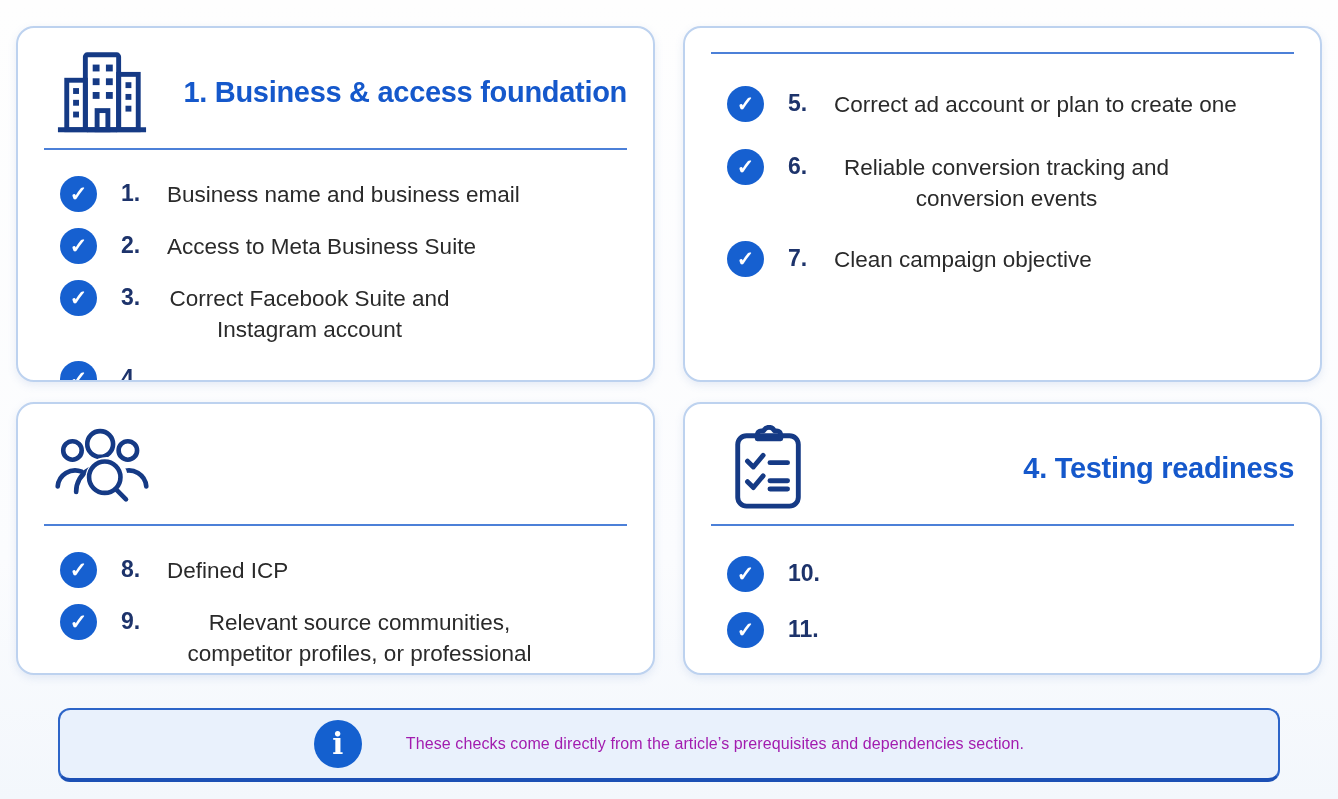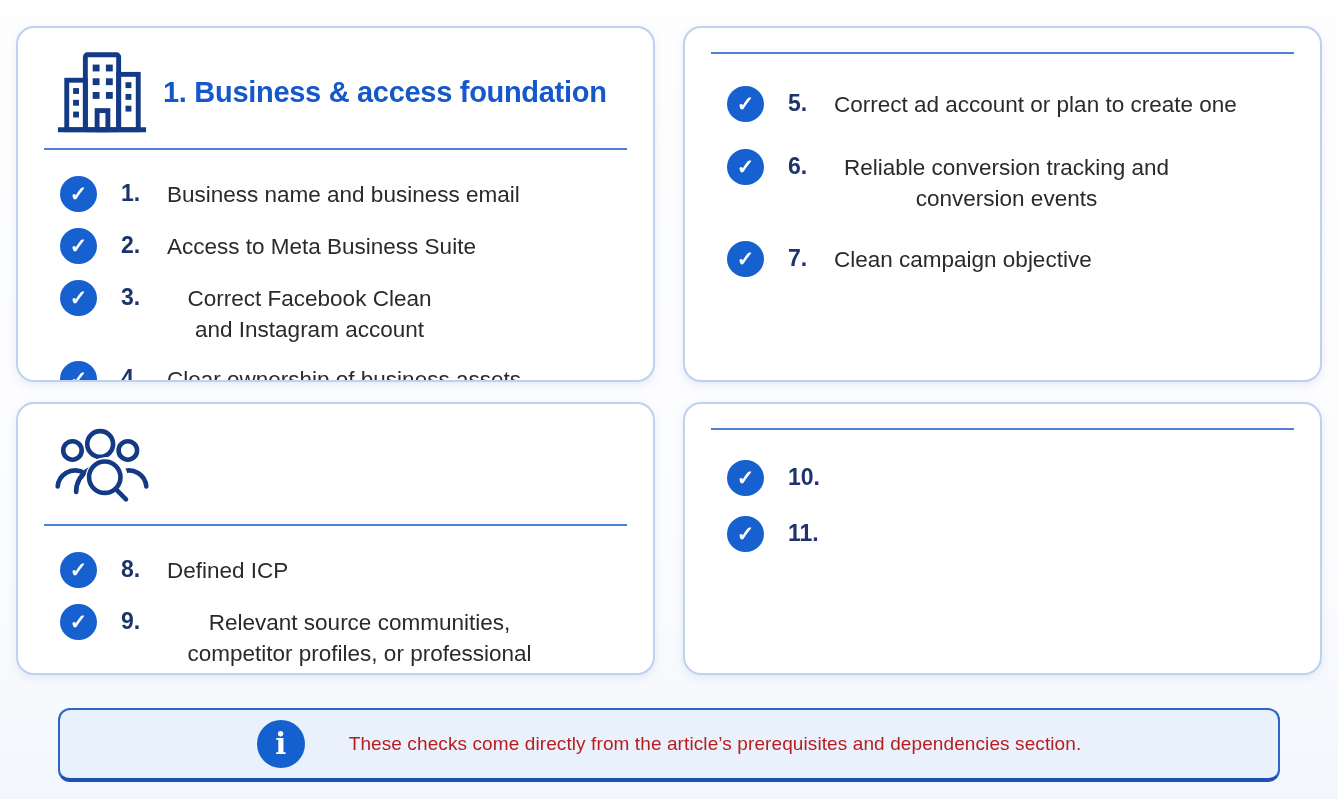--- a/index.html
+++ b/index.html
@@ -19,21 +19,21 @@
   .card {
     background:#ffffff;
     border:2px solid #bdd2ef;
     border-radius:18px;
     box-shadow:0 3px 9px rgba(110,145,200,.16);
     padding:14px 26px 0 26px;
     overflow:hidden;
   }
   .card-header {
     display:flex; align-items:center; gap:13px;
-    height:92px; padding-left:10px; margin-top:4px;
+    height:92px; padding-left:10px; margin-top:4px;justify-content:space-between;
   }
   .icon-box { width:96px; flex:none; display:flex; align-items:center; justify-content:center; }
   .card-title {
     font-size:29px; font-weight:bold; color:#1558cb;
     letter-spacing:-0.3px; white-space:nowrap;
   }
   .divider { border-top:2px solid #4c80d8; margin-top:10px; }
   .items { padding:26px 0 0 16px; display:flex; flex-direction:column; gap:16px; }
   .card-2 .items { gap:27px; padding-top:32px; }
   .card-4 .items { gap:20px; padding-top:30px; }
@@ -61,21 +61,21 @@
     border:2px solid #2d65c8; border-bottom:4px solid #1c50b5;
     border-radius:12px;
     display:flex; align-items:center; justify-content:center; gap:44px;
   }
   .info {
     width:48px; height:48px; border-radius:50%; flex:none;
     background:#1460cf; color:#ffffff;
     font-family:"DejaVu Serif", serif; font-weight:bold; font-size:29px;
     display:flex; align-items:center; justify-content:center;
   }
-  .footer-text { font-size:19px; color:#b91c1c; letter-spacing:0.1px; }
+  .footer-text { font-size:16px; color:#a21caf; letter-spacing:0.1px; }
   svg .st { stroke:#153a85; stroke-width:5; fill:none; }
   svg .fl { fill:#153a85; }
 </style>
 </head>
 <body>
 
 <div class="grid">
 
   <div class="card card-1">
     <div class="card-header">
@@ -110,26 +110,25 @@
         <span class="txt">Business name and business email</span>
       </div>
       <div class="item">
         <span class="check">✓</span>
         <span class="num">2.</span>
         <span class="txt">Access to Meta Business Suite</span>
       </div>
       <div class="item">
         <span class="check">✓</span>
         <span class="num">3.</span>
-        <span class="txt mw285">Correct Facebook Clean and Instagram account</span>
+        <span class="txt mw285">Correct Facebook Suite and Instagram account</span>
       </div>
       <div class="item">
         <span class="check">✓</span>
         <span class="num">4.</span>
-        <span class="txt">Clear ownership of business assets</span>
       </div>
     </div>
   </div>
 
   <div class="card card-2">
     <div class="divider"></div>
     <div class="items">
       <div class="item">
         <span class="check">✓</span>
         <span class="num">5.</span>
@@ -173,20 +172,34 @@
       </div>
       <div class="item">
         <span class="check">✓</span>
         <span class="num">9.</span>
         <span class="txt mw385">Relevant source communities, competitor profiles, or professional segments</span>
       </div>
     </div>
   </div>
 
   <div class="card card-4">
+    <div class="card-header">
+      <span class="icon-box">
+        <svg width="80" height="86" viewBox="0 0 78 88">
+          <rect class="st" x="7" y="11" width="62" height="72" rx="9" stroke-width="5.5"></rect>
+          <path class="st" d="M27 14 v-4 a4 4 0 0 1 4 -4 h2.5 a6 6 0 0 1 11 0 H47 a4 4 0 0 1 4 4 v4 z" fill="#ffffff" stroke-width="5.5" stroke-linejoin="round"></path>
+          <polyline class="st" points="17,37 23,43 33,31" stroke-width="5.5" stroke-linecap="round" stroke-linejoin="round"></polyline>
+          <polyline class="st" points="17,58 23,64 33,52" stroke-width="5.5" stroke-linecap="round" stroke-linejoin="round"></polyline>
+          <line class="st" x1="40" y1="38.5" x2="58" y2="38.5" stroke-width="5.5" stroke-linecap="round"></line>
+          <line class="st" x1="40" y1="57" x2="58" y2="57" stroke-width="5.5" stroke-linecap="round"></line>
+          <line class="st" x1="40" y1="65.5" x2="58" y2="65.5" stroke-width="5.5" stroke-linecap="round"></line>
+        </svg>
+      </span>
+      <span class="card-title">4. Testing readiness</span>
+    </div>
     <div class="divider"></div>
     <div class="items">
       <div class="item">
         <span class="check">✓</span>
         <span class="num">10.</span>
       </div>
       <div class="item">
         <span class="check">✓</span>
         <span class="num">11.</span>
       </div>

